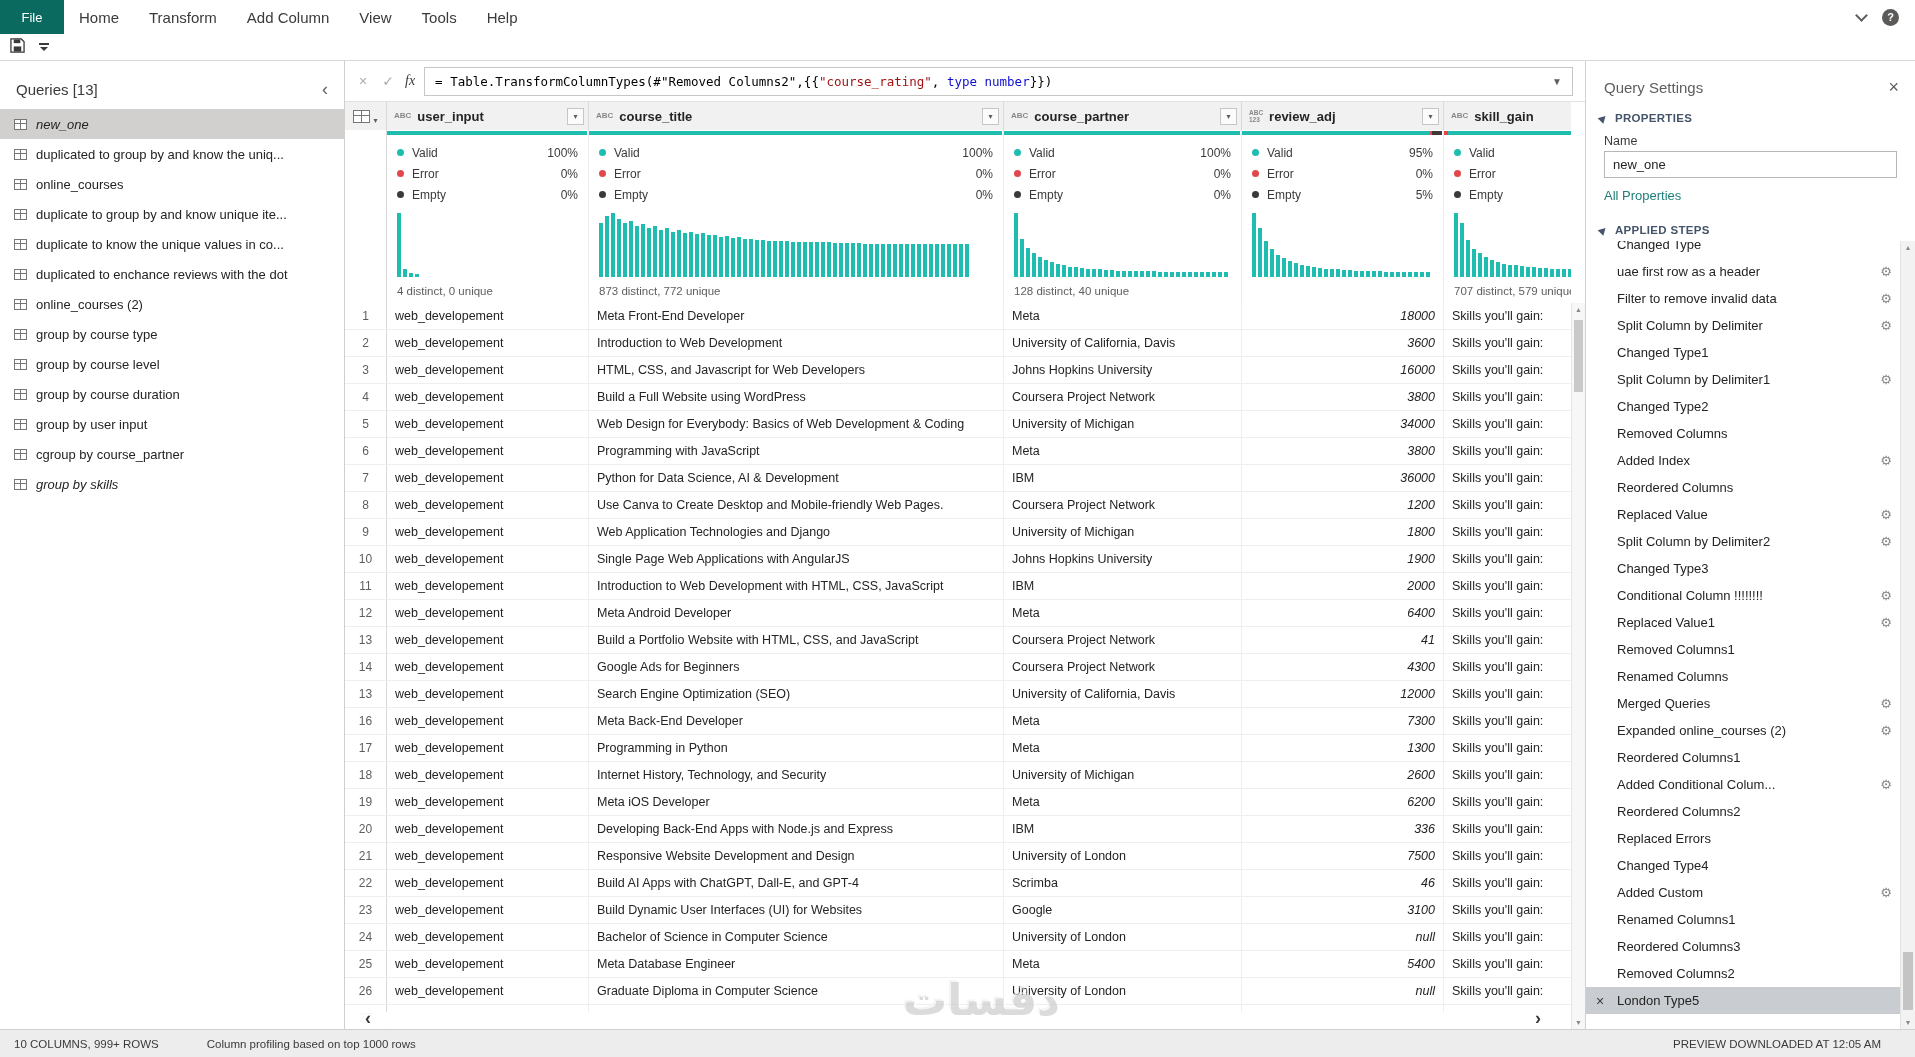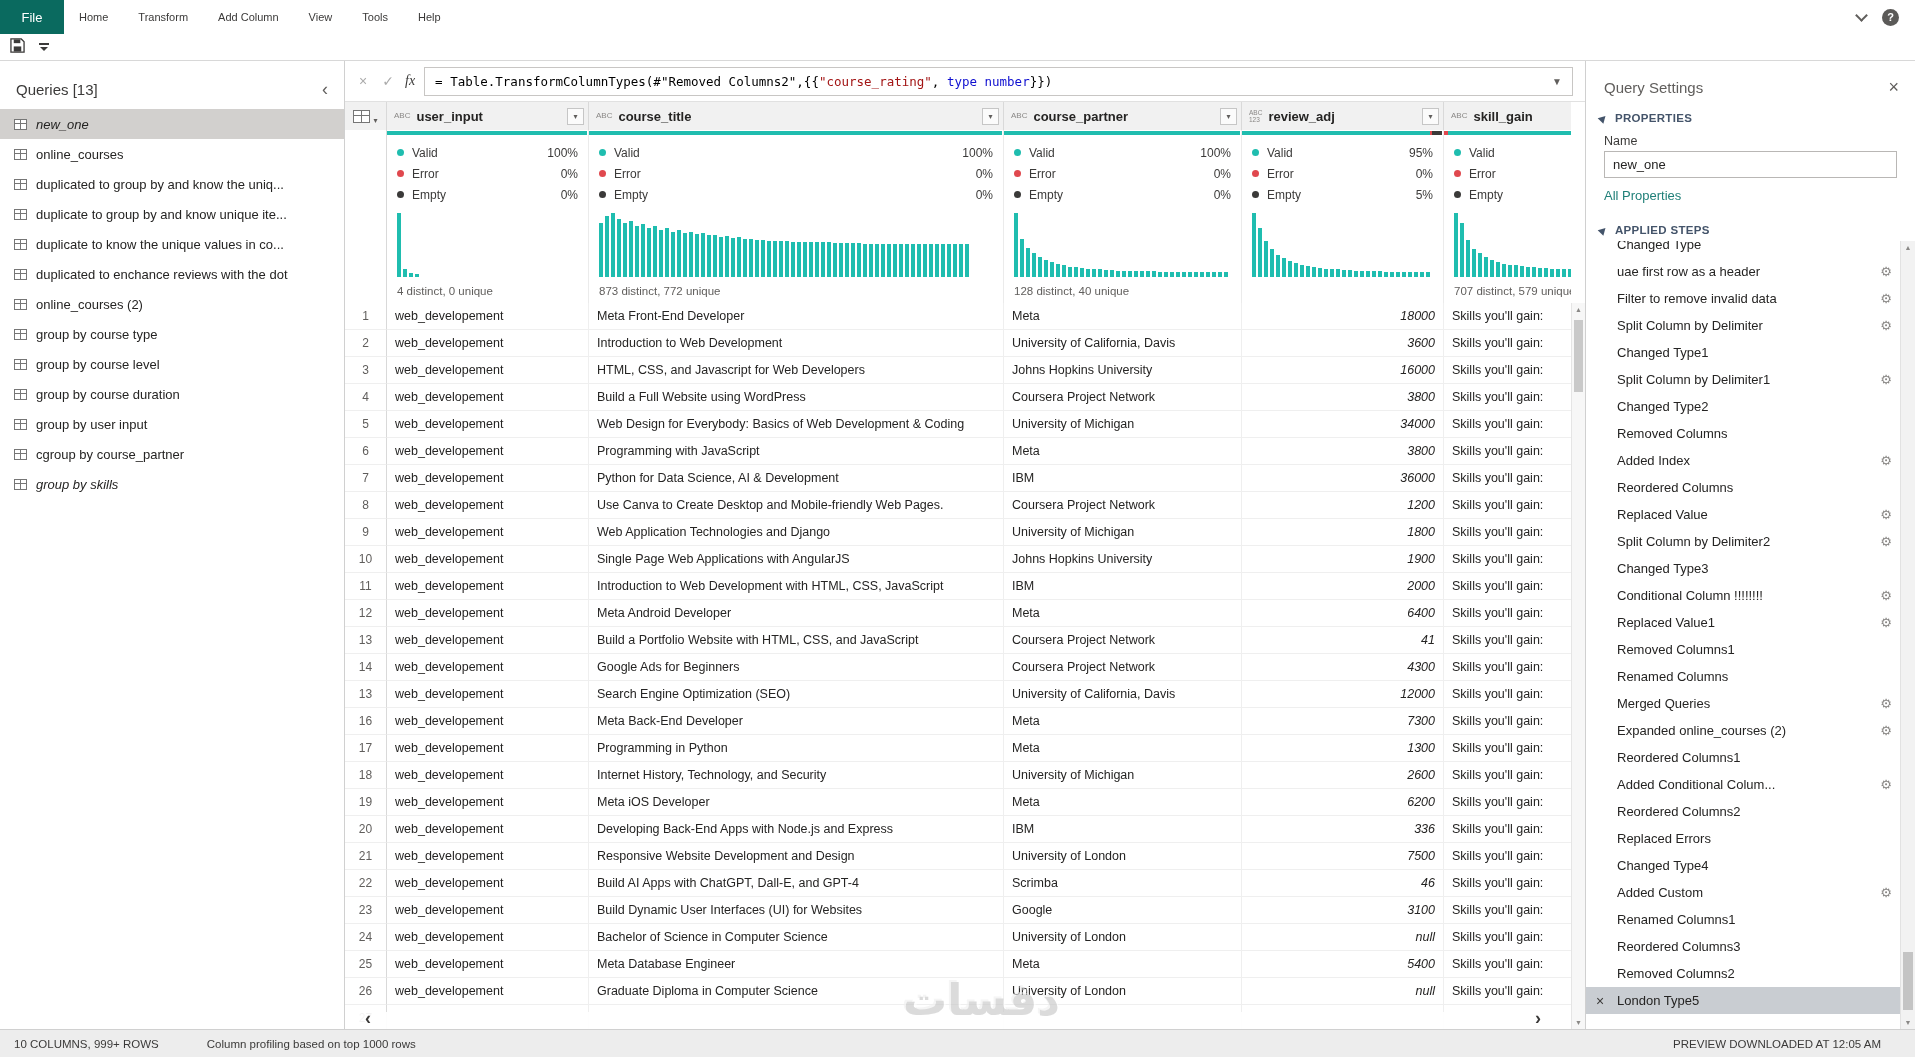--- a/index.html
+++ b/index.html
@@ -4,21 +4,21 @@
 <style>
 *{box-sizing:border-box;margin:0;padding:0}
 html,body{width:1915px;height:1057px;overflow:hidden}
 body{font-family:"Liberation Sans","DejaVu Sans",sans-serif;background:#fff;color:#252423}
 .app{width:1915px;height:1057px;display:flex;flex-direction:column;overflow:hidden;background:#fff}
 
 
 .menubar{height:34px;flex:none;display:flex;align-items:stretch;background:#fff}
 .file-btn{width:64px;background:var(--brand-teal,#0A6A5F);color:#fff;display:flex;align-items:center;justify-content:center;font-size:13px}
 .menu-items{display:flex;align-items:stretch}
-.menu-item{display:flex;align-items:center;padding:0 15px;font-size:11px;color:#3B3A39}
+.menu-item{display:flex;align-items:center;padding:0 15px;font-size:15px;color:#3B3A39}
 .menubar-right{margin-left:auto;display:flex;align-items:center;gap:16px;padding-right:16px}
 .chev{width:9px;height:9px;border-right:2px solid #605E5C;border-bottom:2px solid #605E5C;transform:rotate(45deg);margin-top:-4px}
 .help-circle{width:17px;height:17px;border-radius:50%;background:#5B5A58;color:#fff;font-size:11px;display:flex;align-items:center;justify-content:center;font-weight:bold}
 
 
 .qat{height:27px;flex:none;display:flex;align-items:center;gap:14px;padding-left:10px;border-bottom:1px solid #D8D8D8;background:#fff}
 .qat-dd{display:flex;flex-direction:column;align-items:center;gap:2px}
 .qat-dd .bar{width:10px;border-top:2px solid #3B3A39}
 .qat-dd .car{width:0;height:0;border-left:4px solid transparent;border-right:4px solid transparent;border-top:4px solid #3B3A39}
 
@@ -56,21 +56,21 @@
 .grid-wrap{flex:1;min-height:0;position:relative;overflow:hidden}
 .grid{position:absolute;left:0;top:0;right:14px;bottom:0;overflow:hidden}
 .g-row{display:flex;width:1299px}
 .c0{width:42px;flex:none}.c1{width:202px;flex:none}.c2{width:415px;flex:none}
 .c3{width:238px;flex:none}.c4{width:202px;flex:none}.c5{width:200px;flex:none}
 .g-cell{overflow:hidden}
 .g-head{height:28px}
 .ch{display:flex;align-items:center;gap:6px;background:#F1F1F1;border-right:1px solid #D9D9D9;padding:0 4px 0 7px;font-size:13px;font-weight:600;color:#252423}
 .corner{background:#F1F1F1;border-right:1px solid #D9D9D9;display:flex;align-items:center;justify-content:center;gap:3px}
 .corner-dd{font-size:8px;color:#605E5C;margin-top:8px}
-.ticon{font-size:8px;font-weight:400;color:#8A8886;flex:none;line-height:1}
+.ticon{font-size:8px;font-weight:700;color:#8A8886;flex:none;line-height:1}
 .ticon .t1,.ticon .t2{font-size:6.5px;line-height:1.1}
 .cname{white-space:nowrap;overflow:hidden}
 .filter-dd{margin-left:auto;flex:none;width:17px;height:17px;border:1px solid #C6C6C6;background:#FBFBFB;color:#605E5C;font-size:8px;display:flex;align-items:center;justify-content:center}
 .g-qual{height:7px}
 .qcell{padding:1px 1px 2px 0;border-right:1px solid #EBEBEB}
 .gutq,.gutp{border-right:1px solid #D9D9D9}
 .qbar{height:4px;display:flex;width:100%}
 .qseg{height:4px}
 .seg-teal{background:var(--accent,#1FBDAF)}
 .seg-red{background:var(--error,#E0484E)}
@@ -170,25 +170,25 @@
         <span class="qp-title">Queries [13]</span>
         <span class="qp-collapse">‹</span>
       </div>
       <div class="qp-list">
           <div class="q-item sel ital">
             <div class="q-ico"></div>
             <div class="q-label">new_one</div>
           </div>
           <div class="q-item">
             <div class="q-ico"></div>
+            <div class="q-label">duplicated to group by and know the uniq...</div>
+          </div>
+          <div class="q-item">
+            <div class="q-ico"></div>
             <div class="q-label">online_courses</div>
-          </div>
-          <div class="q-item">
-            <div class="q-ico"></div>
-            <div class="q-label">duplicated to group by and know the uniq...</div>
           </div>
           <div class="q-item">
             <div class="q-ico"></div>
             <div class="q-label">duplicate to group by and know unique ite...</div>
           </div>
           <div class="q-item">
             <div class="q-ico"></div>
             <div class="q-label">duplicate to know the unique values in co...</div>
           </div>
           <div class="q-item">

